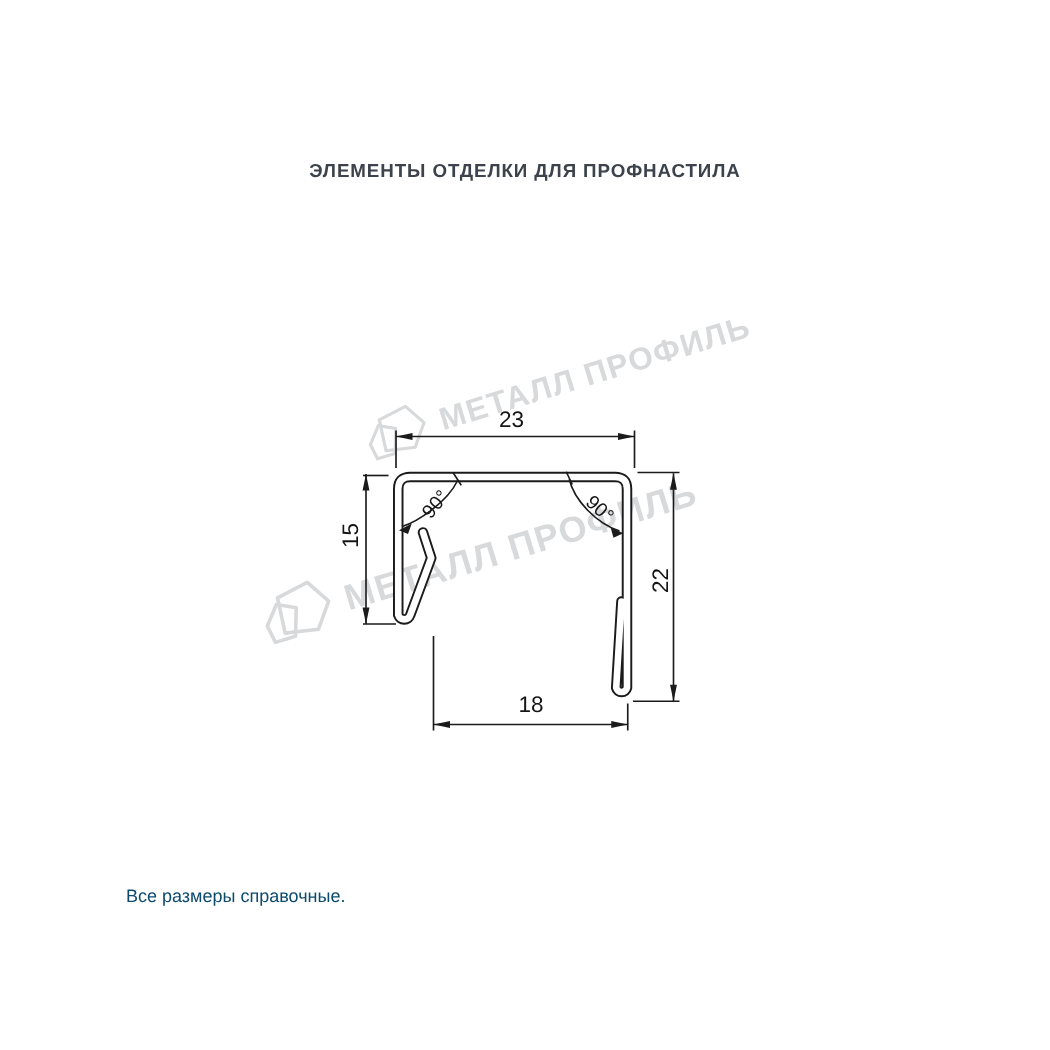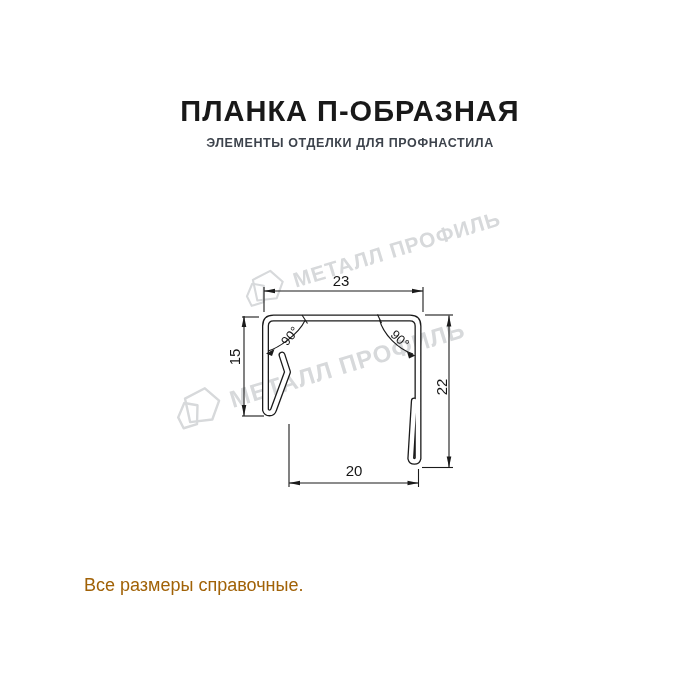--- a/index.html
+++ b/index.html
@@ -27,30 +27,29 @@
        transform:translate(-50%,-50%);}
   .dim-23{left:341px;top:280px;}
   .dim-15{left:234px;top:357px;transform:translate(-50%,-50%) rotate(-90deg);}
   .dim-22{left:441px;top:387px;transform:translate(-50%,-50%) rotate(-90deg);}
   .dim-19{left:354px;top:470px;}
   .angle{position:absolute;z-index:3;font-size:13px;color:#151515;white-space:nowrap;}
   .angle-left{left:290px;top:336px;transform:translate(-50%,-50%) rotate(-50deg);}
   .angle-right{left:400px;top:339px;transform:translate(-50%,-50%) rotate(42deg);}
 
   
-  .footer{position:absolute;left:84px;top:577px;z-index:3;font-size:18px;
-          color:#a16207;line-height:16px;}
+  .footer{position:absolute;left:84px;top:589px;z-index:3;font-size:12px;
+          color:#0c4a6e;line-height:16px;}
 </style>
 </head>
 <body>
 
 <div class="page">
 
   <div class="title-block">
-    <div class="title-line">ПЛАНКА П-ОБРАЗНАЯ</div>
     <div class="subtitle">ЭЛЕМЕНТЫ ОТДЕЛКИ ДЛЯ ПРОФНАСТИЛА</div>
   </div>
 
   <div class="watermark wm1">
     <svg class="wm-logo" width="42" height="38" viewBox="0 0 48 42" fill="none" stroke="#d7d9db" stroke-width="2.4" stroke-linejoin="round">
       <polygon points="14,6 36,2 46,18 34,34 12,30"></polygon>
       <polygon points="2,22 12,10 24,16 18,34 4,34"></polygon>
     </svg>
     <span>МЕТАЛЛ ПРОФИЛЬ</span>
   </div>
@@ -118,21 +117,21 @@
       <polygon points="289,483 300,480.7 300,485.3"></polygon>
       <polygon points="418.5,483 407.5,480.7 407.5,485.3"></polygon>
       <polygon points="266,353.5 274.5,349 272,356"></polygon>
       <polygon points="415.5,355.5 407,351.5 409,358.5"></polygon>
     </g>
   </svg>
 
   <span class="dim dim-23">23</span>
   <span class="dim dim-15">15</span>
   <span class="dim dim-22">22</span>
-  <span class="dim dim-19">20</span>
+  <span class="dim dim-19">18</span>
   <span class="angle angle-left">90°</span>
   <span class="angle angle-right">90°</span>
 
   <div class="footer">
     <div>Все размеры справочные.</div>
   </div>
 
 </div>
 
 </body></html>

